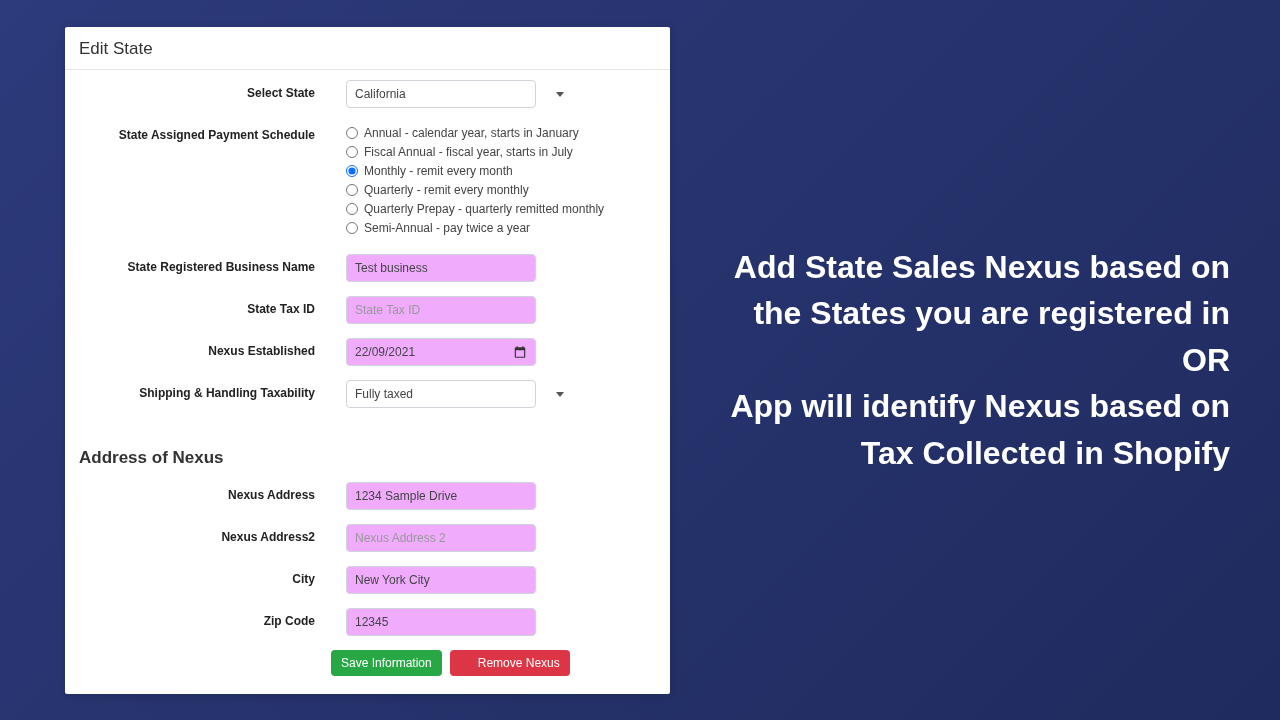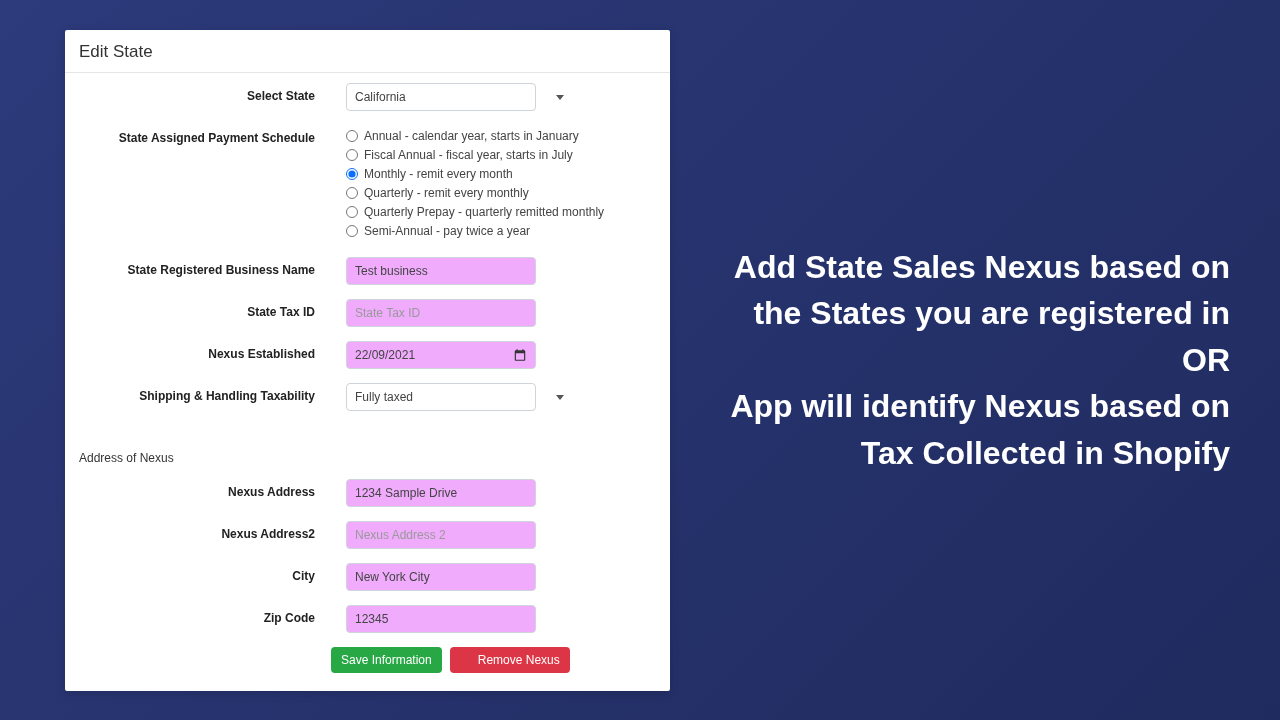--- a/index.html
+++ b/index.html
@@ -20,22 +20,22 @@
     flex: 0 0 auto;
   }
   .section-title {
     font-size: 17px;
     font-weight: 400;
     color: #333;
     padding: 12px 4px 10px 14px;
     border-bottom: 1px solid #e6e6e6;
   }
   .sub-title {
-    font-size: 12px;
-    font-weight: 400;
+    font-size: 17px;
+    font-weight: 700;
     color: #333;
     padding: 10px 14px 8px 14px;
   }
   .form-body { padding: 10px 14px 18px 14px; }
   .row {
     display: flex;
     align-items: flex-start;
     margin-bottom: 14px;
     gap: 15px;
   }

